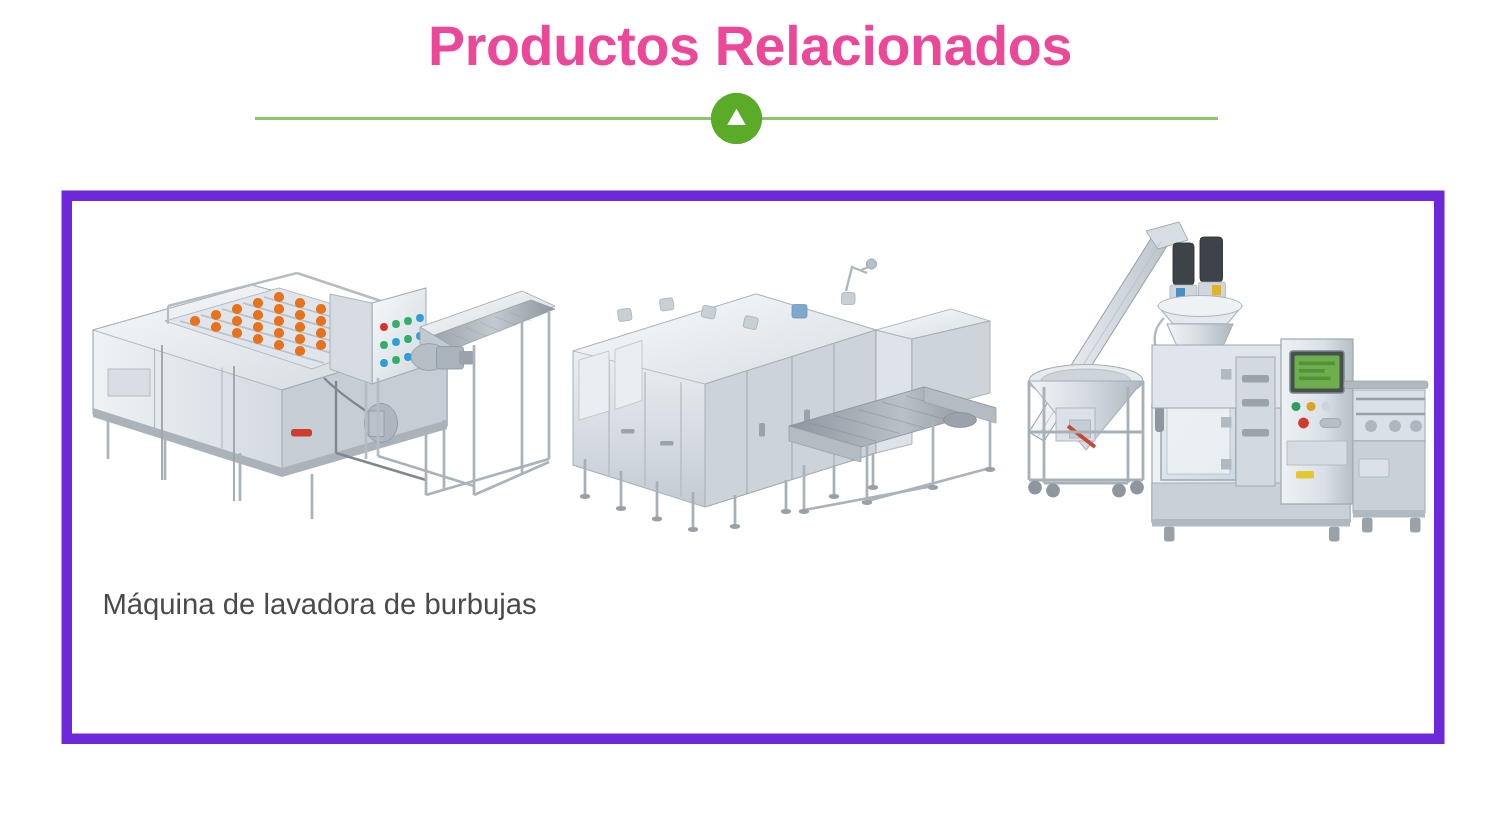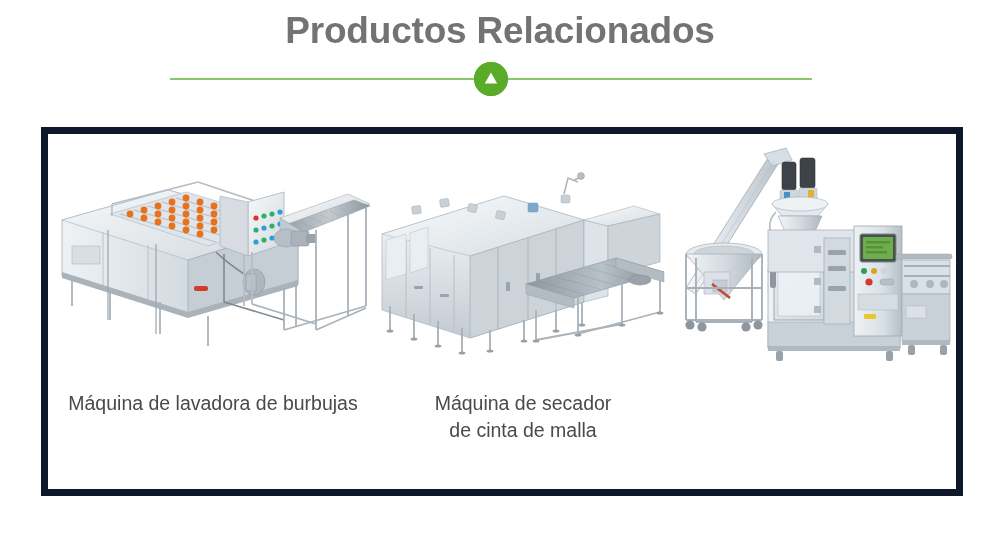--- a/index.html
+++ b/index.html
@@ -32,21 +32,21 @@
     height: 115px;
   }
   .page-title {
     position: absolute;
     left: 0;
     top: 8px;
     width: 1000px;
     text-align: center;
     font-size: 37px;
     font-weight: bold;
-    color: #737373;
+    color: #ec4899;
     letter-spacing: -0.2px;
     line-height: 46px;
     white-space: nowrap;
   }
   .divider-wrap {
     position: absolute;
     left: 170px;
     top: 62px;
     width: 642px;
     height: 34px;
@@ -72,21 +72,21 @@
   }
   .divider-badge svg { display: block; }
 
   
   .panel {
     position: absolute;
     left: 41px;
     top: 127px;
     width: 922px;
     height: 369px;
-    border: 7px solid #0f172a;
+    border: 7px solid #6d28d9;
     box-sizing: border-box;
     background: #ffffff;
   }
   .cards {
     position: absolute;
     left: 0;
     top: 0;
     width: 908px;
     height: 355px;
     display: flex;
@@ -411,22 +411,20 @@
               <ellipse cx="146" cy="207" rx="3.4" ry="1.6"></ellipse>
               <ellipse cx="178" cy="197" rx="3.4" ry="1.6"></ellipse>
               <ellipse cx="204" cy="191" rx="3.4" ry="1.6"></ellipse>
               <ellipse cx="200" cy="201" rx="3.4" ry="1.6"></ellipse>
               <ellipse cx="244" cy="191" rx="3.4" ry="1.6"></ellipse>
               <ellipse cx="282" cy="179" rx="3.4" ry="1.6"></ellipse>
               <ellipse cx="158" cy="207" rx="3.4" ry="1.6"></ellipse>
             </g>
           </svg>
         </div>
-        <div class="card-caption">Máquina de secador
-de cinta de malla</div>
       </div>
 
       <div class="card card-3">
         <div class="card-media">
           <svg viewBox="0 0 288 250" preserveAspectRatio="xMidYMid meet">
             <defs>
               <linearGradient id="psteel" x1="0" y1="0" x2="1" y2="0">
                 <stop offset="0%" stop-color="#f6f8fa"></stop>
                 <stop offset="45%" stop-color="#dde3e9"></stop>
                 <stop offset="100%" stop-color="#bcc4cb"></stop>

